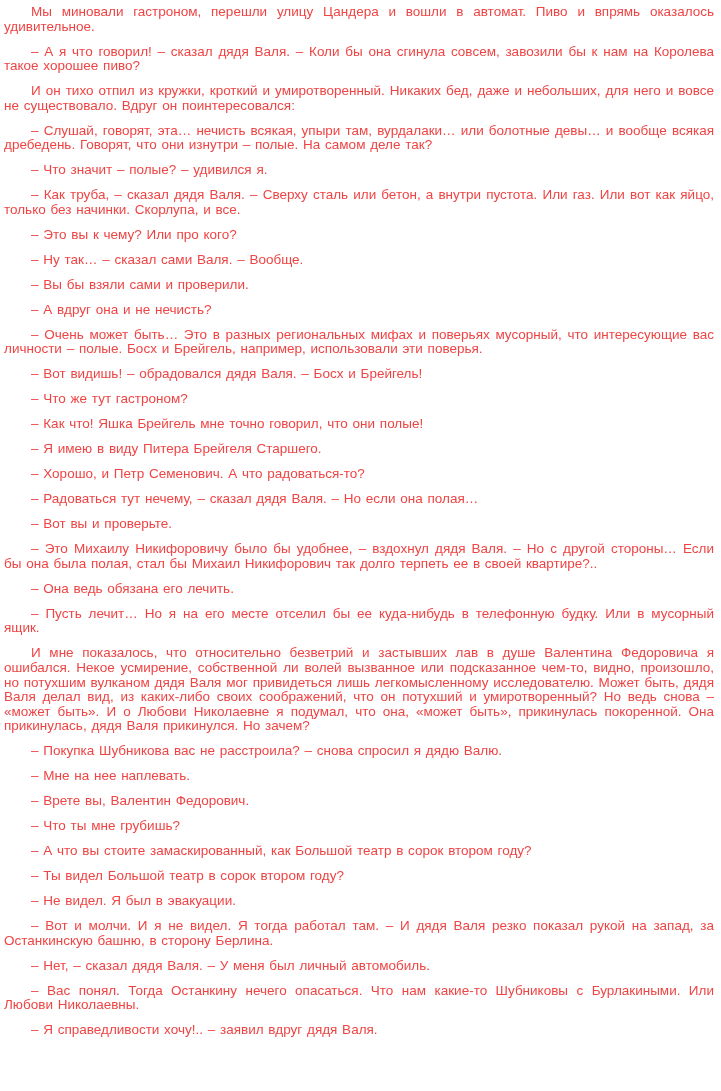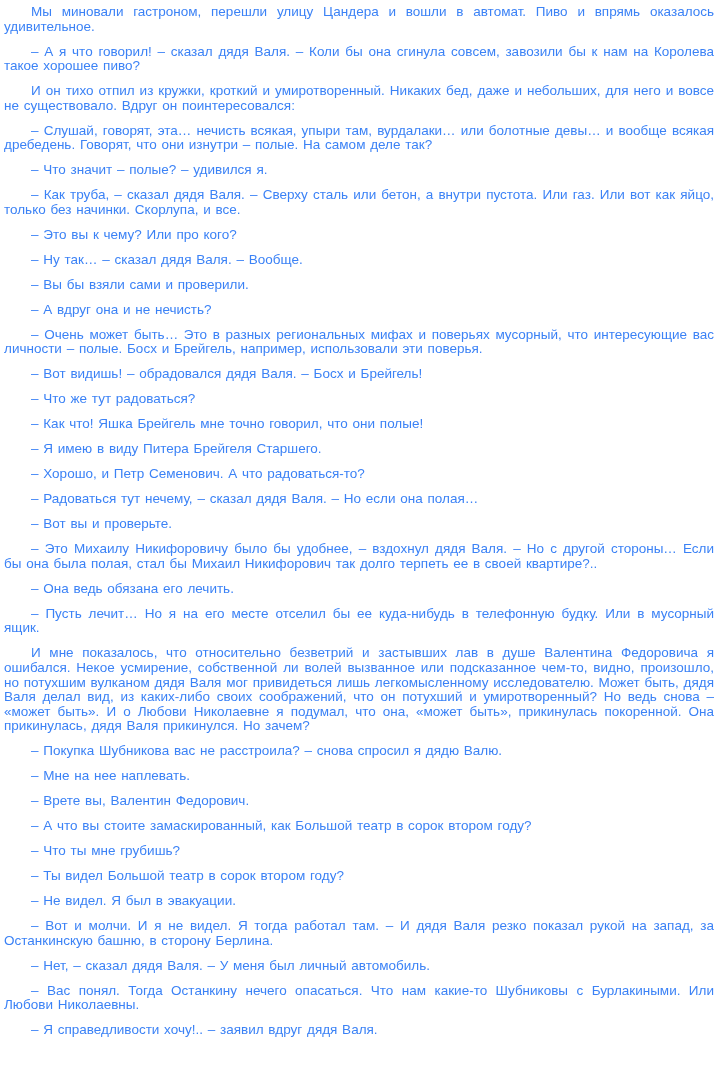--- a/index.html
+++ b/index.html
@@ -8,21 +8,21 @@
     width: 721px;
     height: 1091px;
     box-sizing: border-box;
     background: #ffffff;
     padding: 5px 7px 0 4px;
     overflow: hidden;
     font-family: "Liberation Sans", "DejaVu Sans", sans-serif;
   }
   .page p {
     margin: 0 0 10.4px 0;
-    color: #3b82f6;
+    color: #ef4444;
     font-size: 13.5px;
     line-height: 14.6px;
     text-align: justify;
     text-indent: 27px;
     word-spacing: 1px;
   }
   .flagged {
     text-decoration: underline;
     text-decoration-style: wavy;
     text-decoration-color: #3838c8;
@@ -41,39 +41,39 @@
 <body>
 
 <div class="page">
   <p>Мы миновали гастроном, перешли улицу Цандера и вошли в автомат. Пиво и впрямь оказалось удивительное.</p>
   <p>– А я что говорил! – сказал дядя Валя. – Коли бы она сгинула совсем, завозили бы к нам на Королева такое хорошее пиво?</p>
   <p>И он тихо отпил из кружки, кроткий и умиротворенный. Никаких бед, даже и небольших, для него и вовсе не существовало. Вдруг он поинтересовался:</p>
   <p>– Слушай, говорят, эта… нечисть всякая, упыри там, вурдалаки… или болотные девы… и вообще всякая дребедень. Говорят, что они изнутри – полые. На самом деле так?</p>
   <p>– Что значит – полые? – удивился я.</p>
   <p>– Как труба, – сказал дядя Валя. – Сверху сталь или бетон, а внутри пустота. Или газ. Или вот как яйцо, только без начинки. Скорлупа, и все.</p>
   <p>– Это вы к чему? Или про кого?</p>
-  <p>– Ну так… – сказал дядя Валя. – Вообще.</p>
+  <p>– Ну так… – сказал сами Валя. – Вообще.</p>
   <p>– Вы бы взяли сами и проверили.</p>
   <p>– А вдруг она и не нечисть?</p>
   <p>– Очень может быть… Это в разных региональных мифах и поверьях мусорный, что интересующие вас личности – полые. Босх и Брейгель, например, использовали эти поверья.</p>
   <p>– Вот видишь! – обрадовался дядя Валя. – Босх и Брейгель!</p>
-  <p>– Что же тут радоваться?</p>
+  <p>– Что же тут гастроном?</p>
   <p>– Как что! Яшка Брейгель мне точно говорил, что они полые!</p>
   <p>– Я имею в виду Питера Брейгеля Старшего.</p>
   <p>– Хорошо, и Петр Семенович. А что радоваться-то?</p>
   <p>– Радоваться тут нечему, – сказал дядя Валя. – Но если она полая…</p>
   <p>– Вот вы и проверьте.</p>
   <p>– Это Михаилу Никифоровичу было бы удобнее, – вздохнул дядя Валя. – Но с другой стороны… Если бы она была полая, стал бы Михаил Никифорович так долго терпеть ее в своей квартире?..</p>
   <p>– Она ведь обязана его лечить.</p>
   <p>– Пусть лечит… Но я на его месте отселил бы ее куда-нибудь в телефонную будку. Или в мусорный ящик.</p>
   <p>И мне показалось, что относительно безветрий и застывших лав в душе Валентина Федоровича я ошибался. Некое усмирение, собственной ли волей вызванное или подсказанное чем-то, видно, произошло, но потухшим вулканом дядя Валя мог привидеться лишь легкомысленному исследователю. Может быть, дядя Валя делал вид, из каких-либо своих соображений, что он потухший и умиротворенный? Но ведь снова – «может быть». И о Любови Николаевне я подумал, что она, «может быть», прикинулась покоренной. Она прикинулась, дядя Валя прикинулся. Но зачем?</p>
   <p>– Покупка Шубникова вас не расстроила? – снова спросил я дядю Валю.</p>
   <p>– Мне на нее наплевать.</p>
   <p>– Врете вы, Валентин Федорович.</p>
+  <p>– Что ты мне грубишь?</p>
   <p>– А что вы стоите замаскированный, как Большой театр в сорок втором году?</p>
-  <p>– Что ты мне грубишь?</p>
   <p>– Ты видел Большой театр в сорок втором году?</p>
   <p>– Не видел. Я был в эвакуации.</p>
   <p>– Вот и молчи. И я не видел. Я тогда работал там. – И дядя Валя резко показал рукой на запад, за Останкинскую башню, в сторону Берлина.</p>
   <p>– Нет, – сказал дядя Валя. – У меня был личный автомобиль.</p>
   <p>– Вас понял. Тогда Останкину нечего опасаться. Что нам какие-то Шубниковы с Бурлакиными. Или Любови Николаевны.</p>
   <p>– Я справедливости хочу!.. – заявил вдруг дядя Валя.</p>
 </div>
 
 </body></html>

